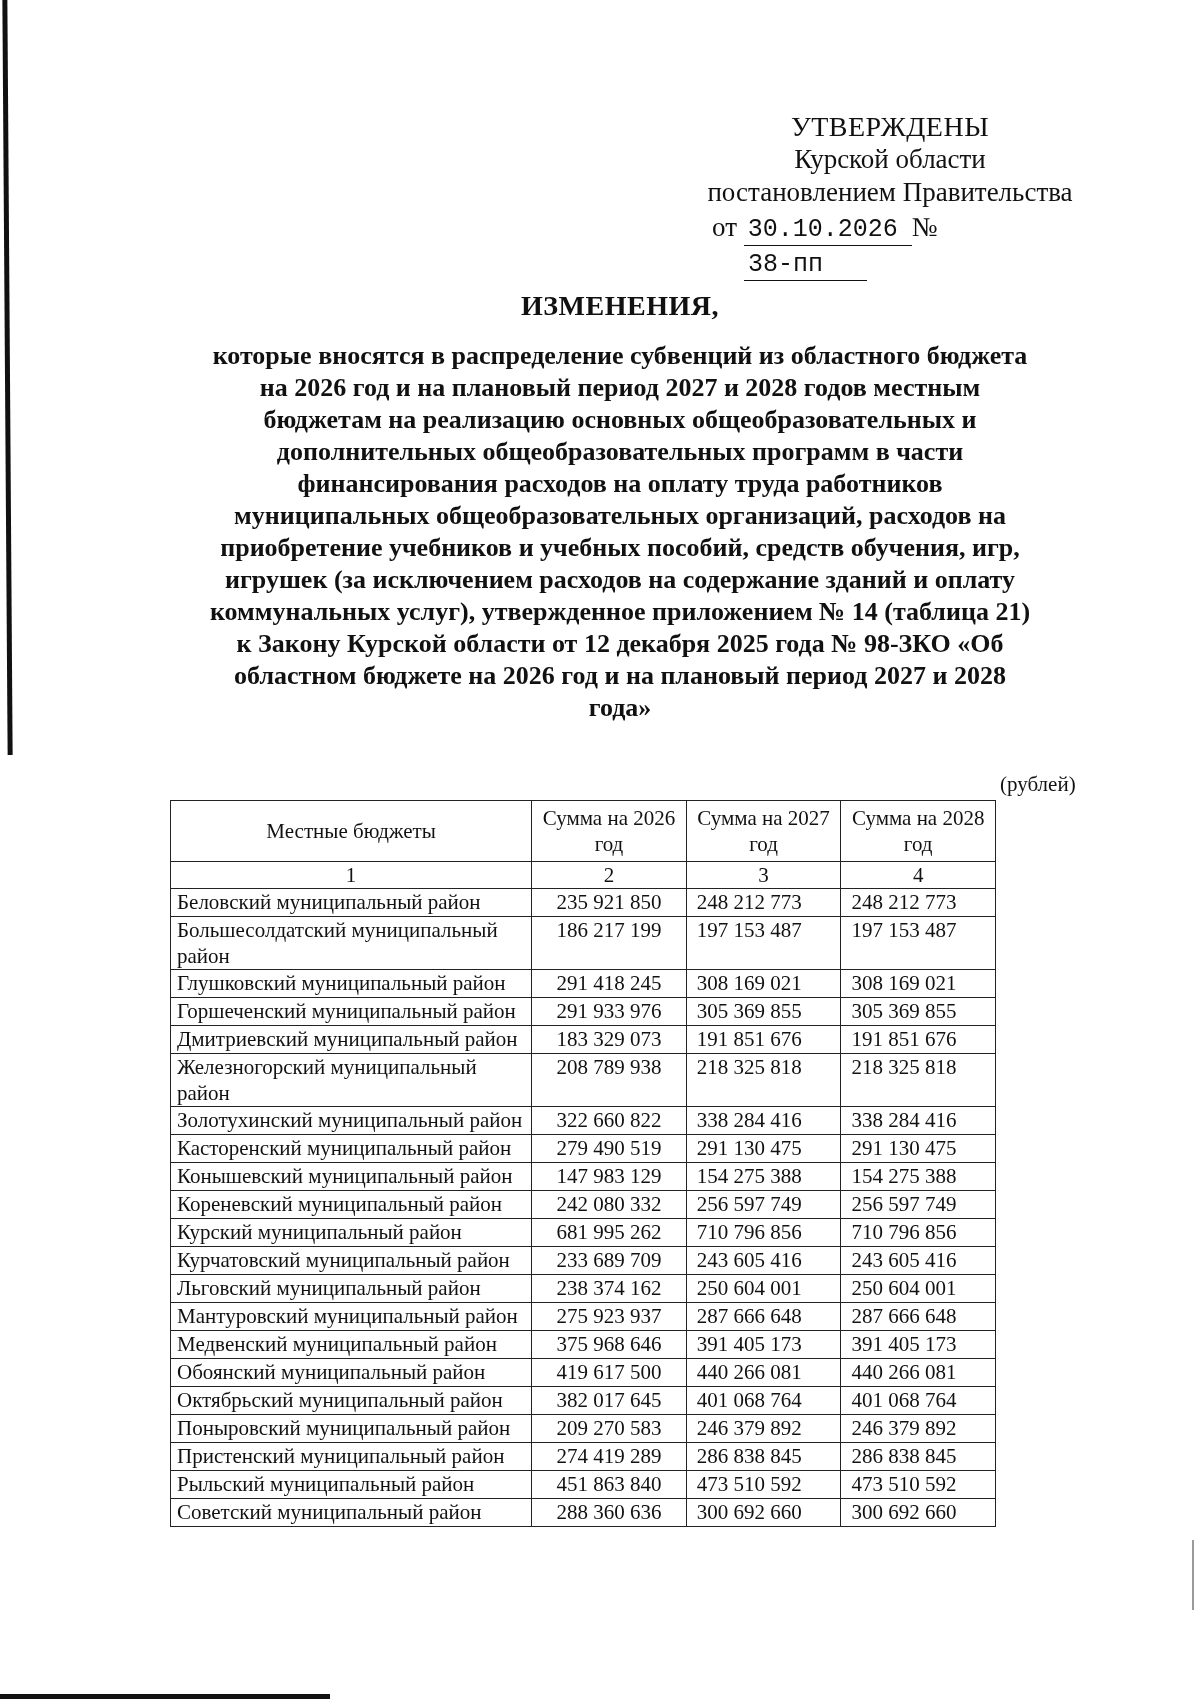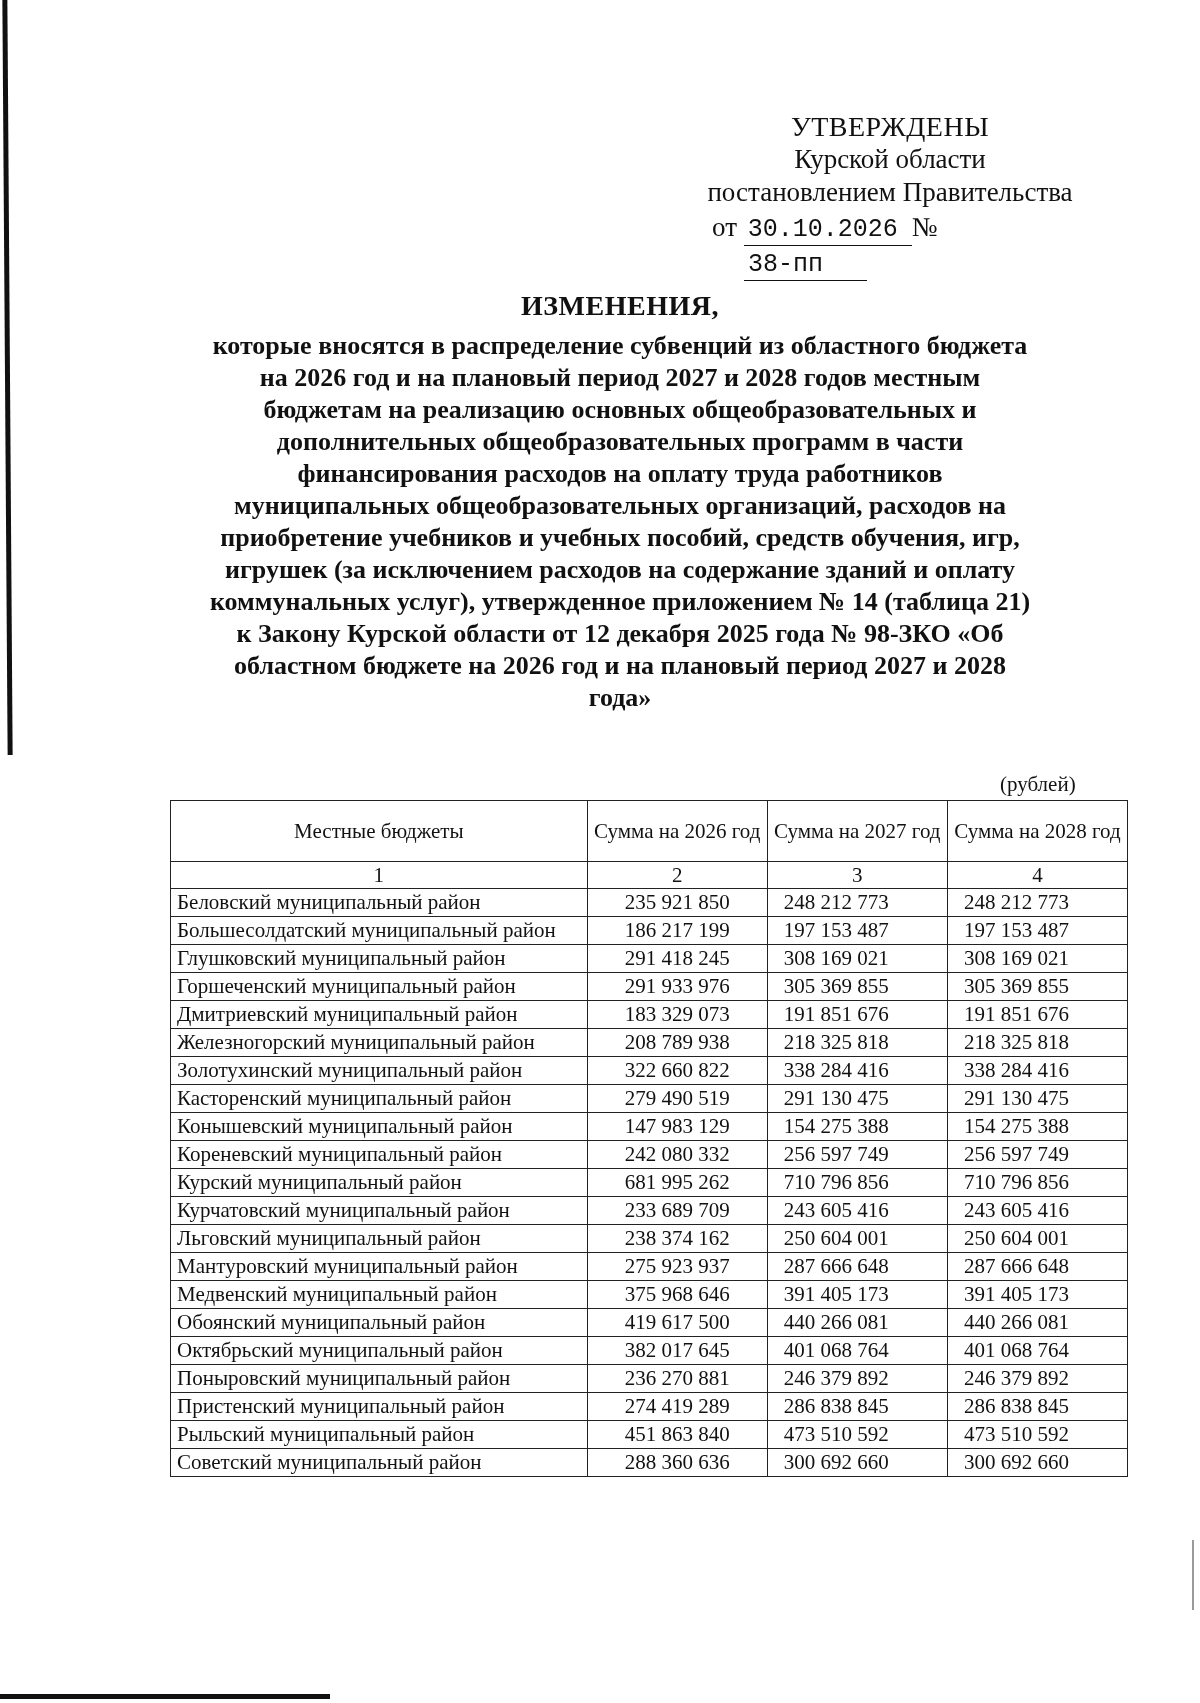--- a/index.html
+++ b/index.html
@@ -84,41 +84,41 @@
       width: 920px;
       text-align: center;
       font-weight: bold;
       font-size: 26px;
       line-height: 32px;
     }
     .doc-title .heading {
       display: block;
       font-size: 28px;
       letter-spacing: 0.5px;
-      margin-bottom: 8px;
+      margin-bottom: 18px;
       text-align: center;
     }
     .doc-title .body-line {
       display: block;
     }
 
     
     .units {
       position: absolute;
       left: 1000px;
       top: 772px;
       font-size: 21px;
     }
 
     
     .budget-table {
       position: absolute;
       left: 170px;
       top: 800px;
-      width: 958px;
+      width: 826px;
       border-collapse: collapse;
       font-size: 21px;
       line-height: 26px;
     }
     .budget-table td, .budget-table th {
       border: 1.5px solid #222;
       padding: 0 6px;
       vertical-align: top;
       font-weight: normal;
     }
@@ -127,21 +127,21 @@
       vertical-align: middle;
       height: 60px;
     }
     .budget-table .col-name { width: 410px; }
     .budget-table .col-v { width: 170px; }
     .budget-table .colnum-row td {
       text-align: center;
       height: 26px;
     }
     .budget-table .num-2026 { text-align: center; }
-    .budget-table .num-other { text-align: left; padding-left: 16px; }
+    .budget-table .num-other { text-align: left; padding-left: 10px; }
     .budget-table tbody tr.data-row td { height: 27px; }
   </style>
 </head>
 <body>
 
 <div class="scan-edge-left"></div>
 <div class="scan-edge-bottom"></div>
 <div class="scan-edge-right"></div>
 
 <div class="approval">
@@ -285,21 +285,21 @@
         <td class="num-other">440 266 081</td>
       </tr>
       <tr class="data-row">
         <td>Октябрьский муниципальный район</td>
         <td class="num-2026">382 017 645</td>
         <td class="num-other">401 068 764</td>
         <td class="num-other">401 068 764</td>
       </tr>
       <tr class="data-row">
         <td>Поныровский муниципальный район</td>
-        <td class="num-2026">236 270 881</td>
+        <td class="num-2026">209 270 583</td>
         <td class="num-other">246 379 892</td>
         <td class="num-other">246 379 892</td>
       </tr>
       <tr class="data-row">
         <td>Пристенский муниципальный район</td>
         <td class="num-2026">274 419 289</td>
         <td class="num-other">286 838 845</td>
         <td class="num-other">286 838 845</td>
       </tr>
       <tr class="data-row">

